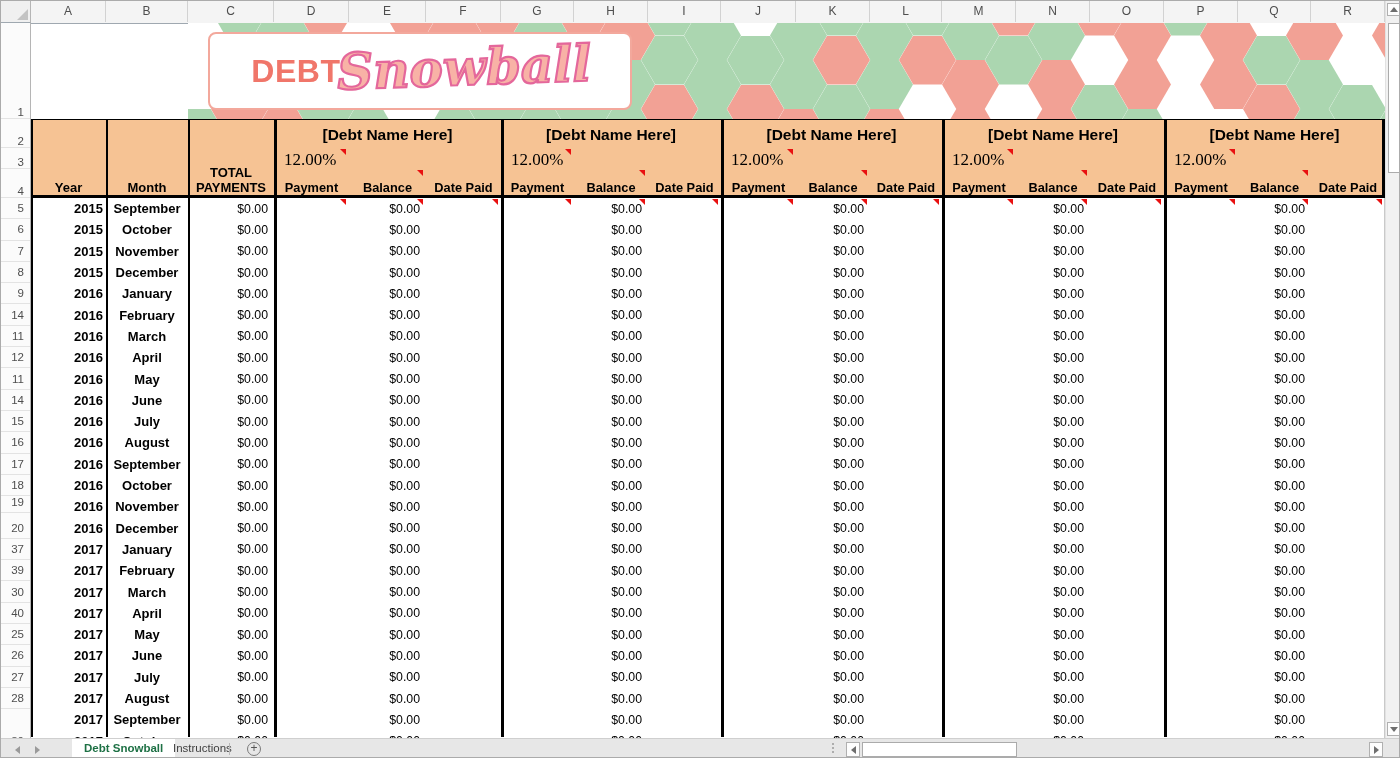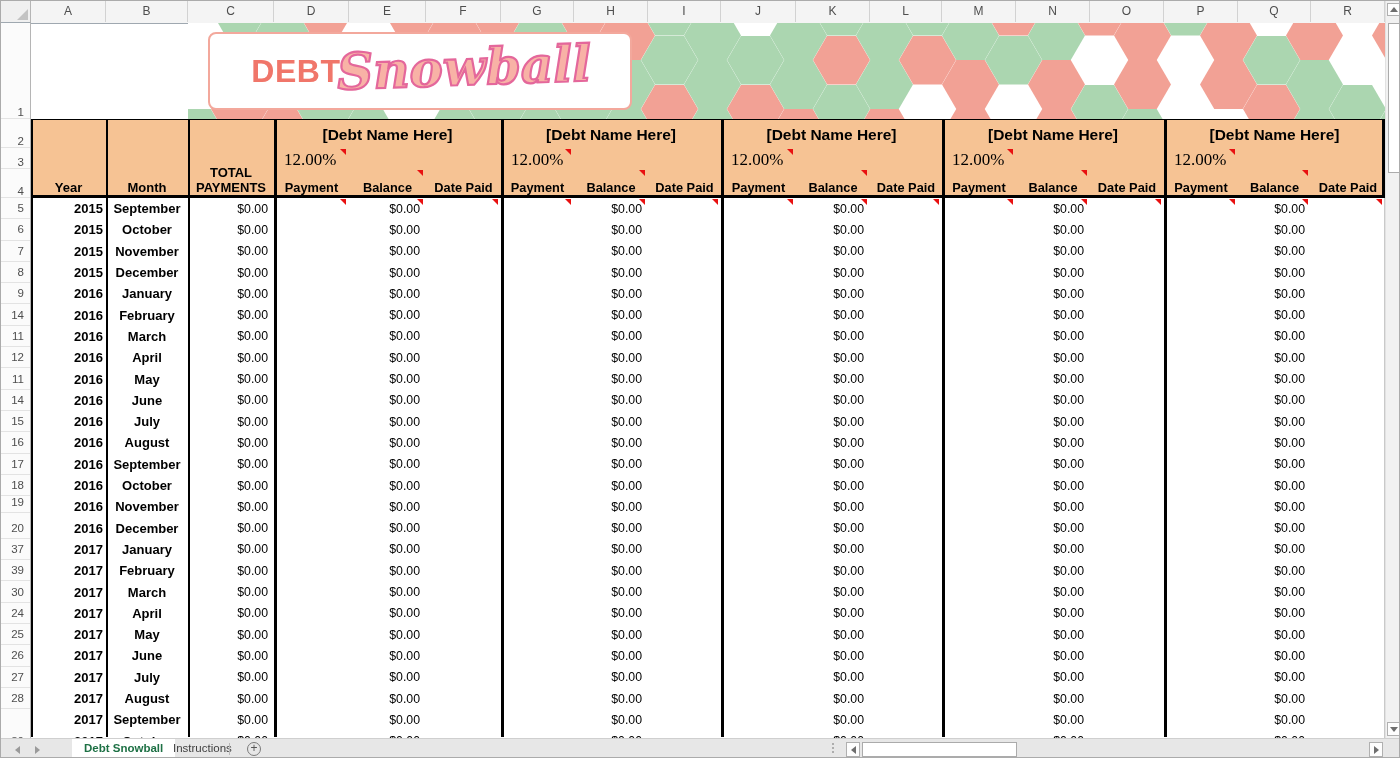--- a/index.html
+++ b/index.html
@@ -111,21 +111,21 @@
       <div class="rowcell" style="top: 366.7px; height: 21.3px; align-items: center;">14</div>
       <div class="rowcell" style="top: 388px; height: 21.3px; align-items: center;">15</div>
       <div class="rowcell" style="top: 409.3px; height: 21.3px; align-items: center;">16</div>
       <div class="rowcell" style="top: 430.6px; height: 21.3px; align-items: center;">17</div>
       <div class="rowcell" style="top: 451.9px; height: 21.3px; align-items: center;">18</div>
       <div class="rowcell" style="top: 469px; height: 21.3px; align-items: center;">19</div>
       <div class="rowcell" style="top: 494.5px; height: 21.3px; align-items: center;">20</div>
       <div class="rowcell" style="top: 515.8px; height: 21.3px; align-items: center;">37</div>
       <div class="rowcell" style="top: 537.1px; height: 21.3px; align-items: center;">39</div>
       <div class="rowcell" style="top: 558.4px; height: 21.3px; align-items: center;">30</div>
-      <div class="rowcell" style="top: 579.7px; height: 21.3px; align-items: center;">24</div>
+      <div class="rowcell" style="top: 579.7px; height: 21.3px; align-items: center;">40</div>
       <div class="rowcell" style="top: 601px; height: 21.3px; align-items: center;">25</div>
       <div class="rowcell" style="top: 622.3px; height: 21.3px; align-items: center;">26</div>
       <div class="rowcell" style="top: 643.6px; height: 21.3px; align-items: center;">27</div>
       <div class="rowcell" style="top: 664.9px; height: 21.3px; align-items: center;">28</div>
       <div class="rowcell" style="top: 712px; height: 21.3px; align-items: center;">29</div>
       <div class="rowcell" style="top: 707.5px; height: 21.3px; align-items: center;">30</div>
     </div>
 
   <div class="abs banner" id="banner">
     <div id="hexlayer">

